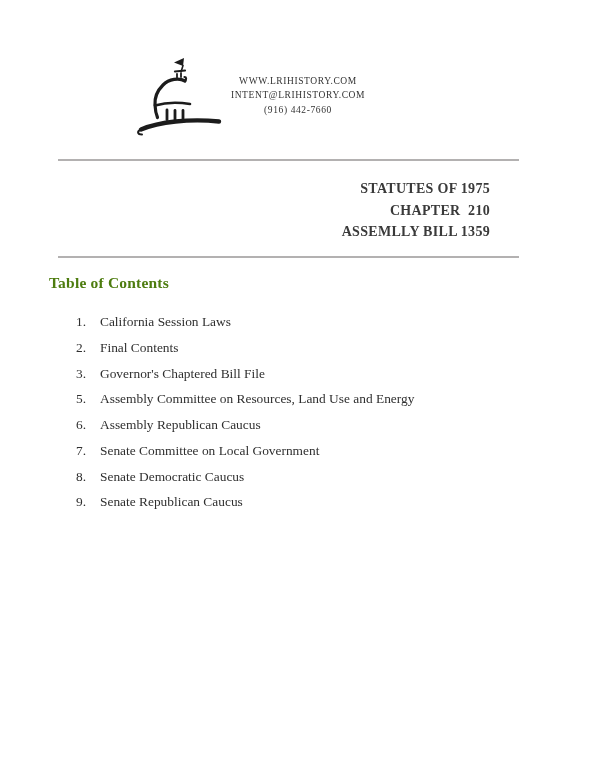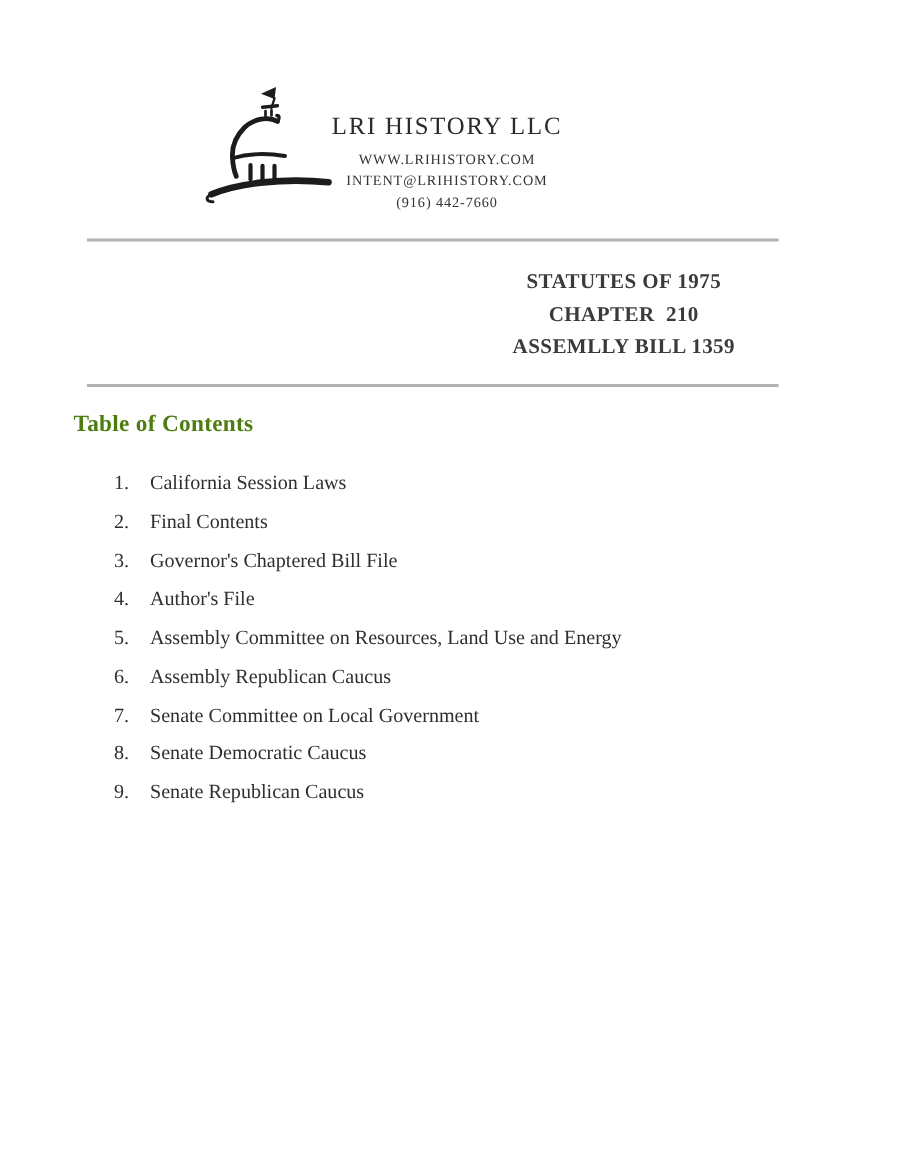--- a/index.html
+++ b/index.html
@@ -65,21 +65,20 @@
     top: 178px;
     text-align: right;
   }
   .reference-line {
     font-size: 14px;
     font-weight: bold;
     letter-spacing: 0.3px;
     line-height: 21.7px;
     color: #3a3a3a;
     white-space: pre; 
-    text-align: center;
   }
 
   
   .toc-title {
     position: absolute;
     left: 49px;
     top: 274px;
     font-size: 15.5px;
     font-weight: bold;
     color: #4d7c0f;
@@ -130,21 +129,20 @@
       <path d="M33,54 L33,63.5" stroke-width="2.8"></path>
       <path d="M41,54.5 L41,64" stroke-width="2.8"></path>
       <path d="M49,54.5 L49,63" stroke-width="2.8"></path>
 
       <path d="M8,78.5 C3.5,78.5 2.5,75.5 7,73.5" stroke-width="2"></path>
       <path d="M7,73.5 C25,66 55,62.5 85,65.5" stroke-width="4.4"></path>
     </svg>
   </div>
 
   <div class="header-text">
-    <div class="company-name">LRI HISTORY LLC</div>
     <div class="contact-line">WWW.LRIHISTORY.COM</div>
     <div class="contact-line">INTENT@LRIHISTORY.COM</div>
     <div class="contact-line">(916) 442-7660</div>
   </div>
 
   <div class="rule rule-top"></div>
   <div class="rule rule-bottom"></div>
 
   <div class="reference">
     <div class="reference-line">STATUTES OF 1975</div>
@@ -158,23 +156,20 @@
     <li class="toc-item">
       <span class="toc-num">1.</span><span>California Session Laws</span>
     </li>
     <li class="toc-item">
       <span class="toc-num">2.</span><span>Final Contents</span>
     </li>
     <li class="toc-item">
       <span class="toc-num">3.</span><span>Governor's Chaptered Bill File</span>
     </li>
     <li class="toc-item">
-      <span class="toc-num">4.</span><span>Author's File</span>
-    </li>
-    <li class="toc-item">
       <span class="toc-num">5.</span><span>Assembly Committee on Resources, Land Use and Energy</span>
     </li>
     <li class="toc-item">
       <span class="toc-num">6.</span><span>Assembly Republican Caucus</span>
     </li>
     <li class="toc-item">
       <span class="toc-num">7.</span><span>Senate Committee on Local Government</span>
     </li>
     <li class="toc-item">
       <span class="toc-num">8.</span><span>Senate Democratic Caucus</span>

